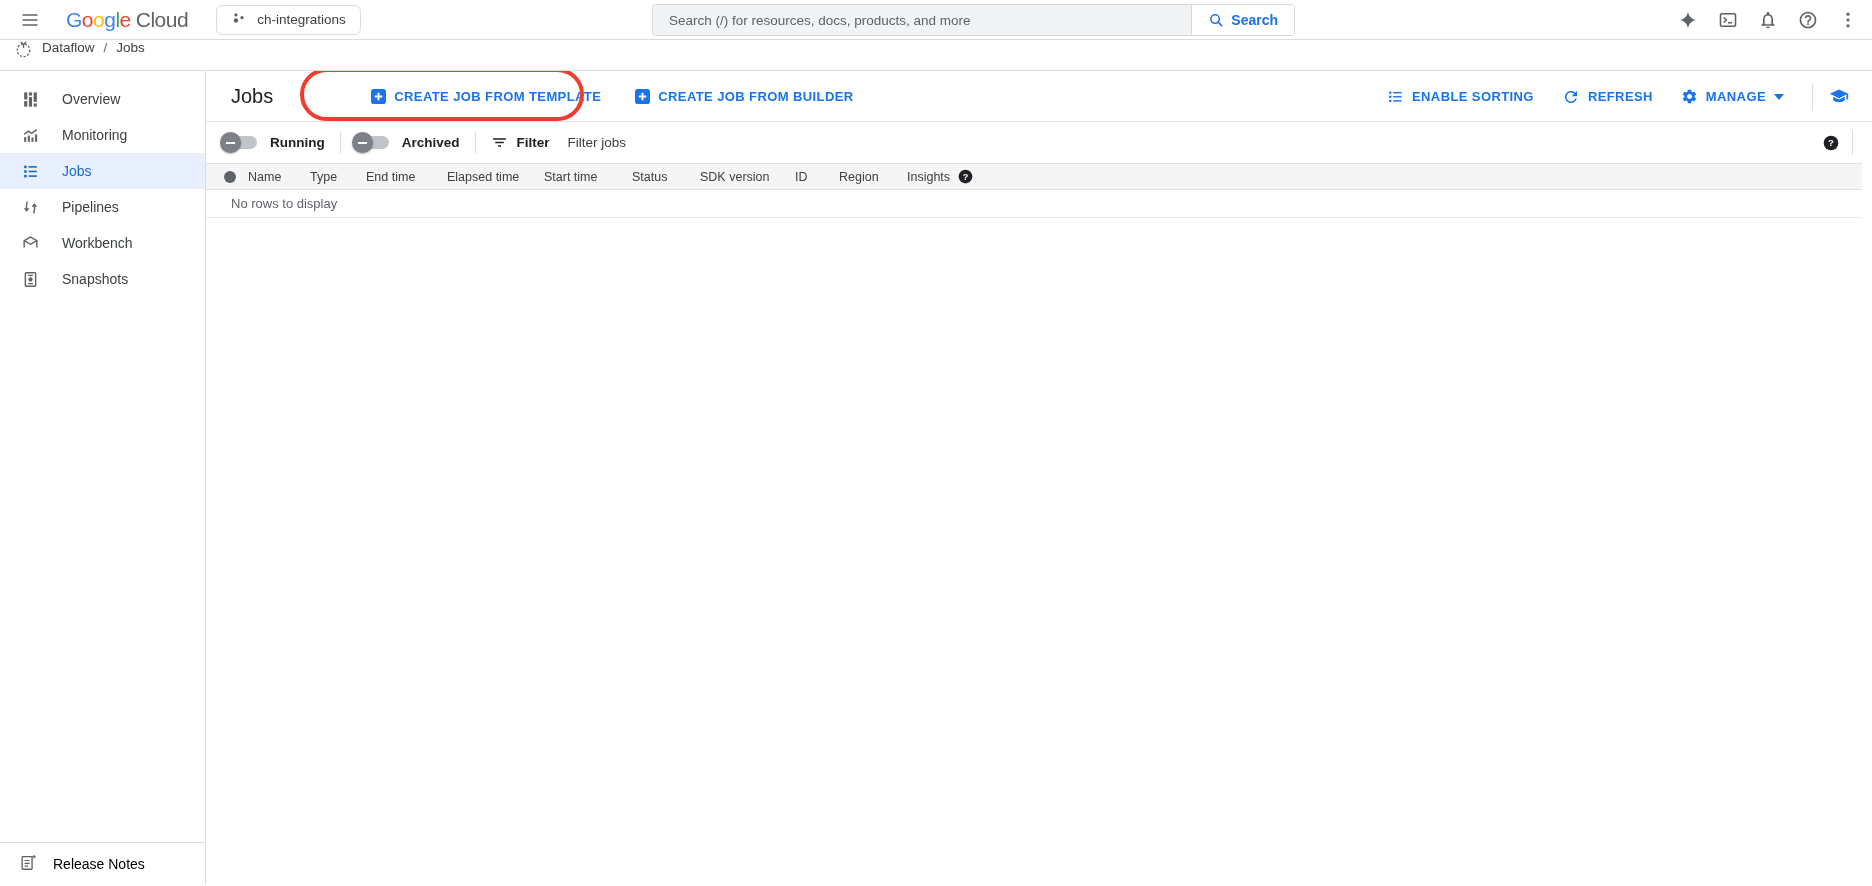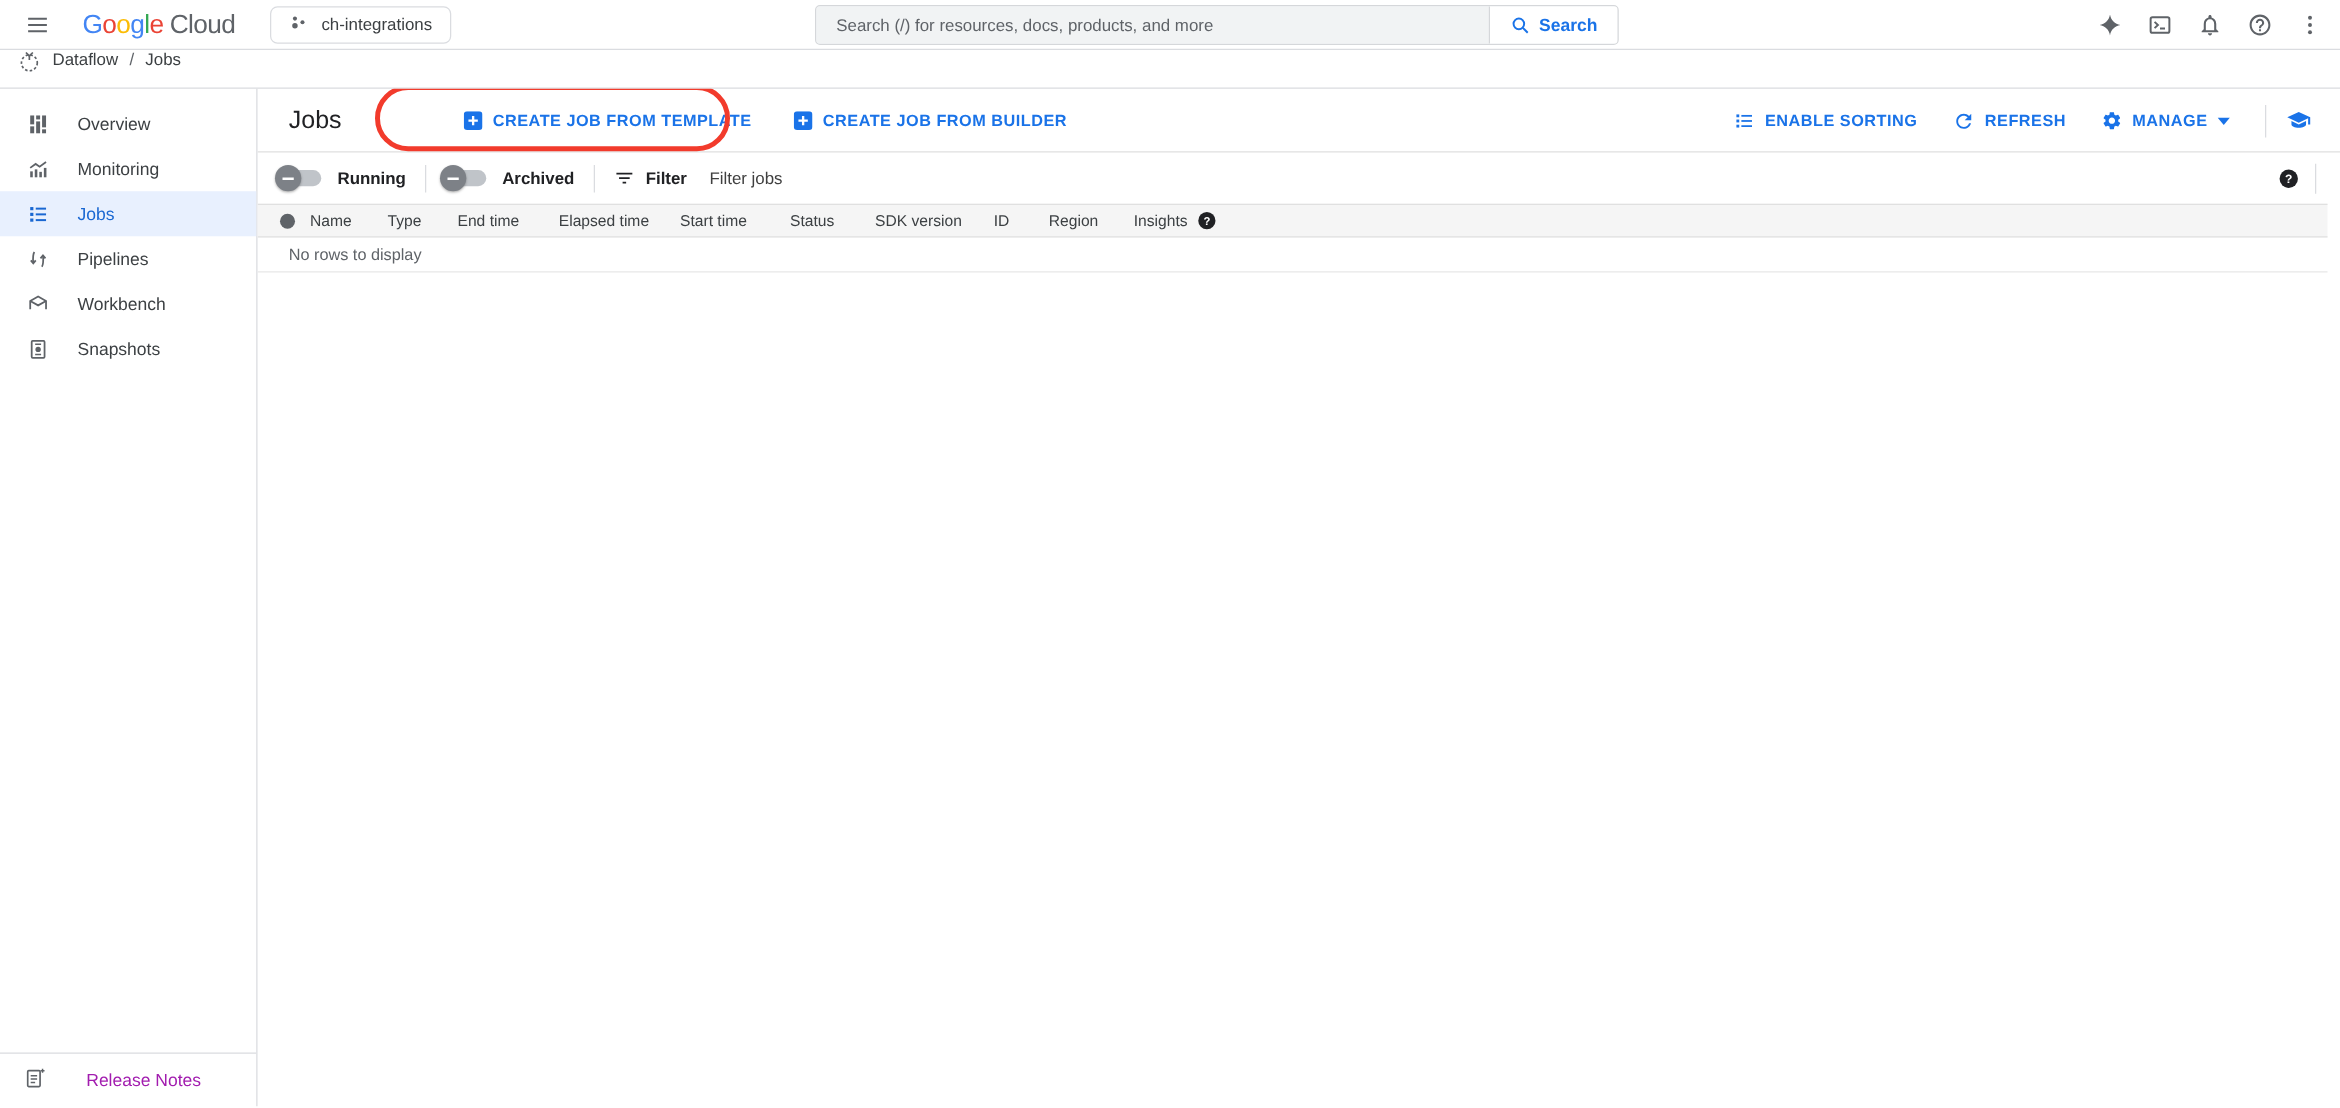--- a/index.html
+++ b/index.html
@@ -27,21 +27,21 @@
   .breadcrumb-bar { height:31px; border-bottom:1px solid #dadce0; display:flex; align-items:flex-start; gap:9px; padding-left:14px;
     font-size:13.5px; color:#3c4043; }
   .crumb-sep { color:#5f6368; }
   
   .bodywrap { display:flex; height:814px; }
   .sidebar { width:206px; border-right:1px solid #dadce0; position:relative; padding-top:10px; flex:0 0 auto; }
   .side-item { height:36px; display:flex; align-items:center; gap:21px; padding-left:19px; font-size:14px; color:#3c4043; cursor:pointer; }
   .side-item .sicon { width:22px; display:flex; justify-content:center; }
   .side-item.selected { background:#e8f0fe; color:#1967d2; }
   .side-footer { position:absolute; bottom:0; left:0; right:0; height:43px; border-top:1px solid #dadce0;
-    display:flex; align-items:center; gap:31px; padding-left:19px; font-size:14px; color:#a21caf; cursor:pointer; }
+    display:flex; align-items:center; gap:15px; padding-left:19px; font-size:14px; color:#000000; cursor:pointer; }
   .content { flex:1; position:relative; overflow:hidden; }
   
   .page-header { height:51px; border-bottom:1px solid #e0e0e0; display:flex; align-items:center; padding-left:25px; position:relative; }
   .page-title { font-size:20px; color:#202124; }
   .txtbtn { display:flex; align-items:center; gap:8px; color:#1a73e8; font-size:13px; font-weight:bold;
     letter-spacing:0.4px; cursor:pointer; white-space:nowrap; }
   .create-template { margin-left:98px; }
   .create-builder { margin-left:34px; }
   .header-actions { position:absolute; left:1181px; top:0; height:51px; display:flex; align-items:center; gap:28px; white-space:nowrap; }
   .vdiv { width:1px; height:26px; background:#dadce0; flex:0 0 auto; }

